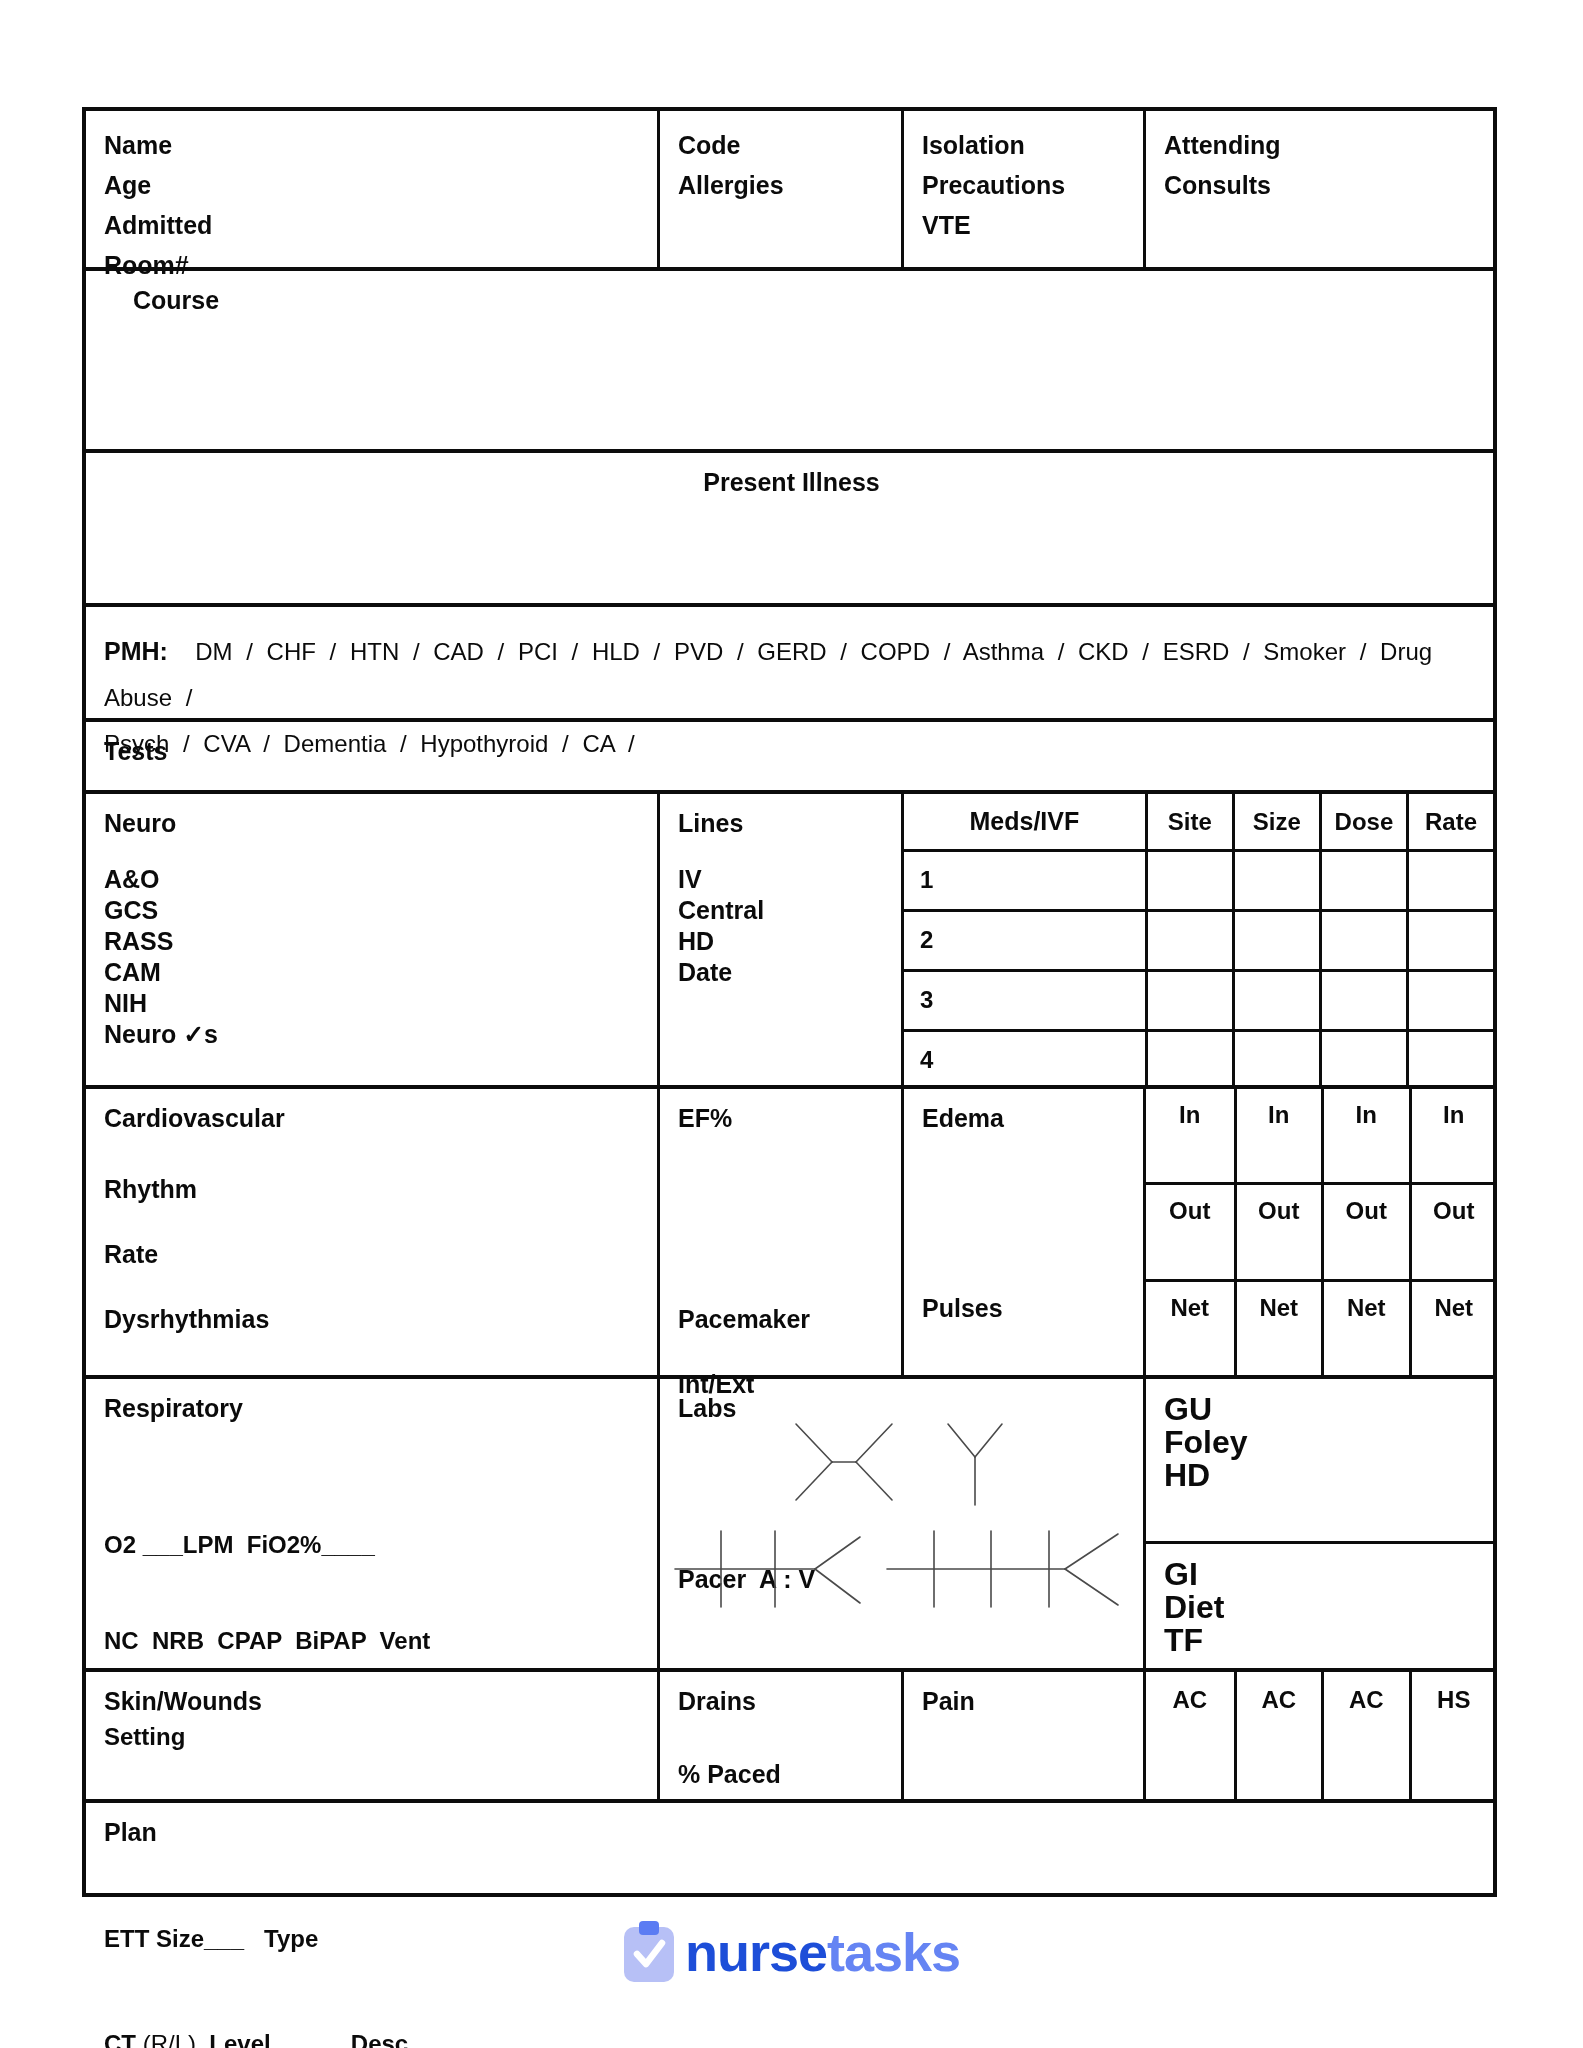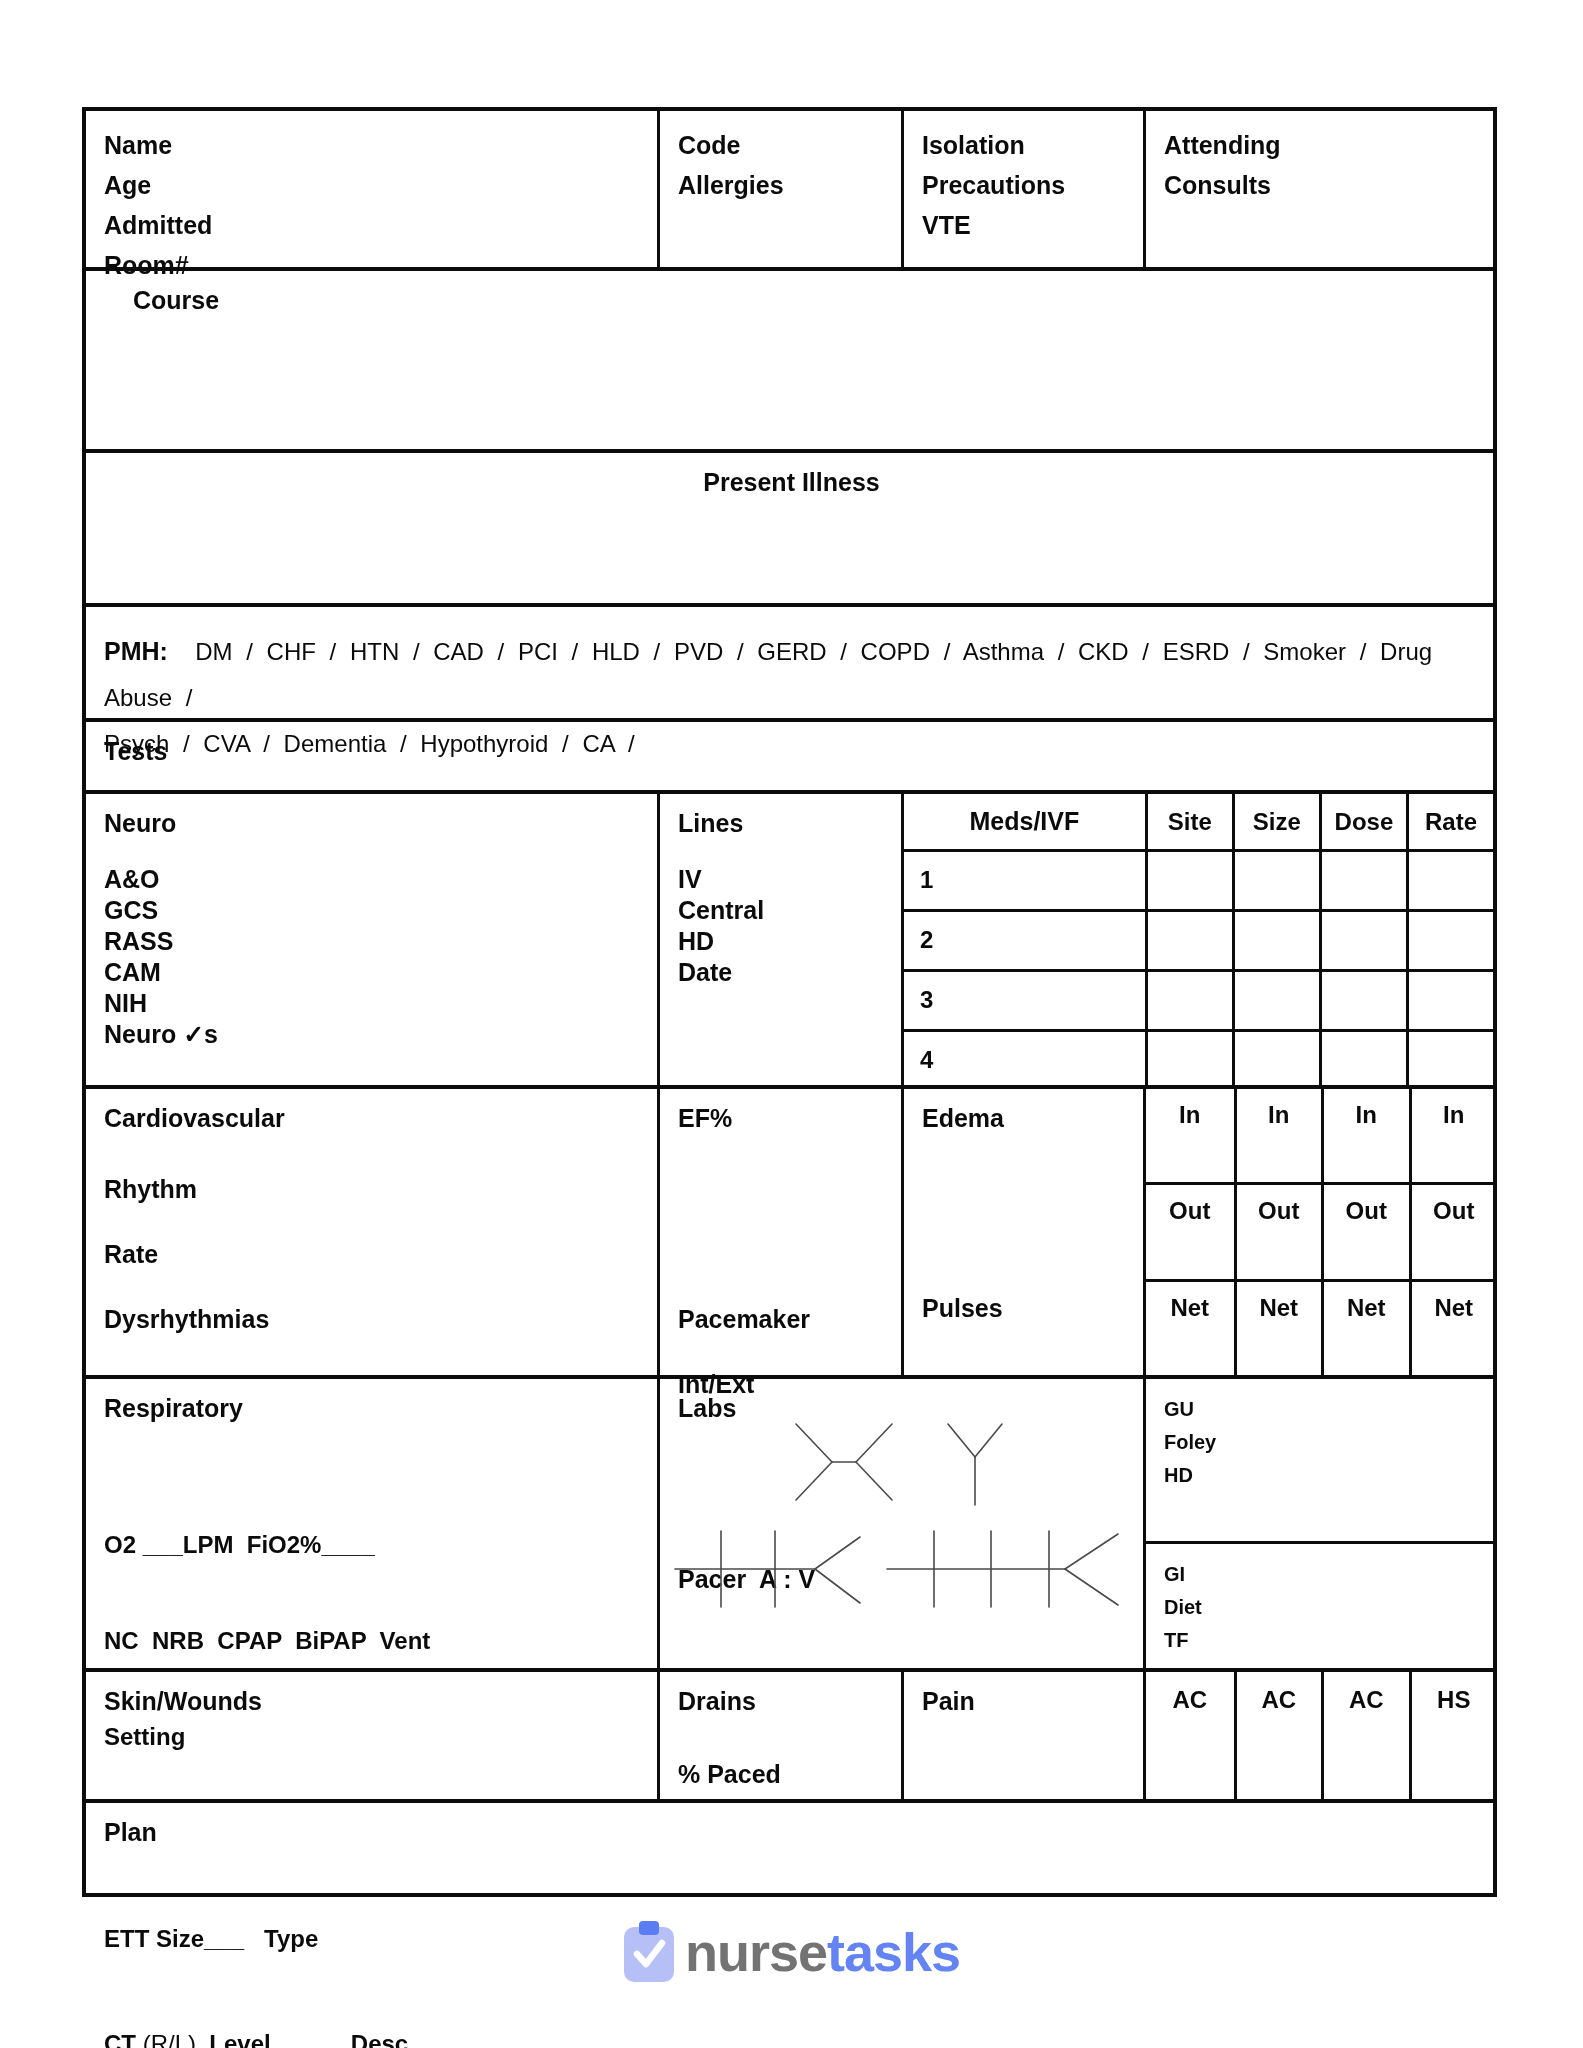--- a/index.html
+++ b/index.html
@@ -39,21 +39,21 @@
   .iocell + .iocell{border-left:3px solid #0c0c0c;}
   
   .citems{font-weight:700;font-size:25px;line-height:65px;margin-top:24px;}
   
   .respblock1{font-weight:700;font-size:24px;line-height:32px;margin-top:42px;}
   .respblock2{font-weight:700;font-size:24px;line-height:35px;margin-top:34px;}
   
   .rstack{display:flex;flex-direction:column;width:350px;}
   .rcell{box-sizing:border-box;position:relative;}
   .rcell + .rcell{border-top:3px solid #0c0c0c;}
-  .list33{font-weight:700;font-size:20px;line-height:33px;}
+  .list33{font-weight:700;font-size:32px;line-height:33px;}
   
   .acgrid{display:flex;width:350px;}
   .accell{width:87.5px;box-sizing:border-box;text-align:center;padding-top:14px;
           font-weight:700;font-size:24px;}
   .accell + .accell{border-left:3px solid #0c0c0c;}
   
   .pmhtext{font-size:24px;line-height:46px;padding:22px 28px 0 18px;word-spacing:7px;}
   
   .labsvg{position:absolute;left:0;top:0;}
   
@@ -324,16 +324,16 @@
 
   </div>
 
   <div class="brand">
     <svg width="52" height="62" viewBox="0 0 52 62">
       <rect x="1" y="6" width="50" height="55" rx="10" fill="#b7c0f6"></rect>
       <rect x="16" y="0" width="20" height="14" rx="4" fill="#5b7cf3"></rect>
       <path d="M14 33 L23 43 L39 22" fill="none" stroke="#ffffff" stroke-width="6.5" stroke-linecap="round" stroke-linejoin="round"></path>
     </svg>
     <div class="brandtext">
-      <span style="color:#737373;">nurse</span><span style="color:#6584f3;">tasks</span>
+      <span style="color:#1d4ed8;">nurse</span><span style="color:#6584f3;">tasks</span>
     </div>
   </div>
 </div>
 
 </body></html>

